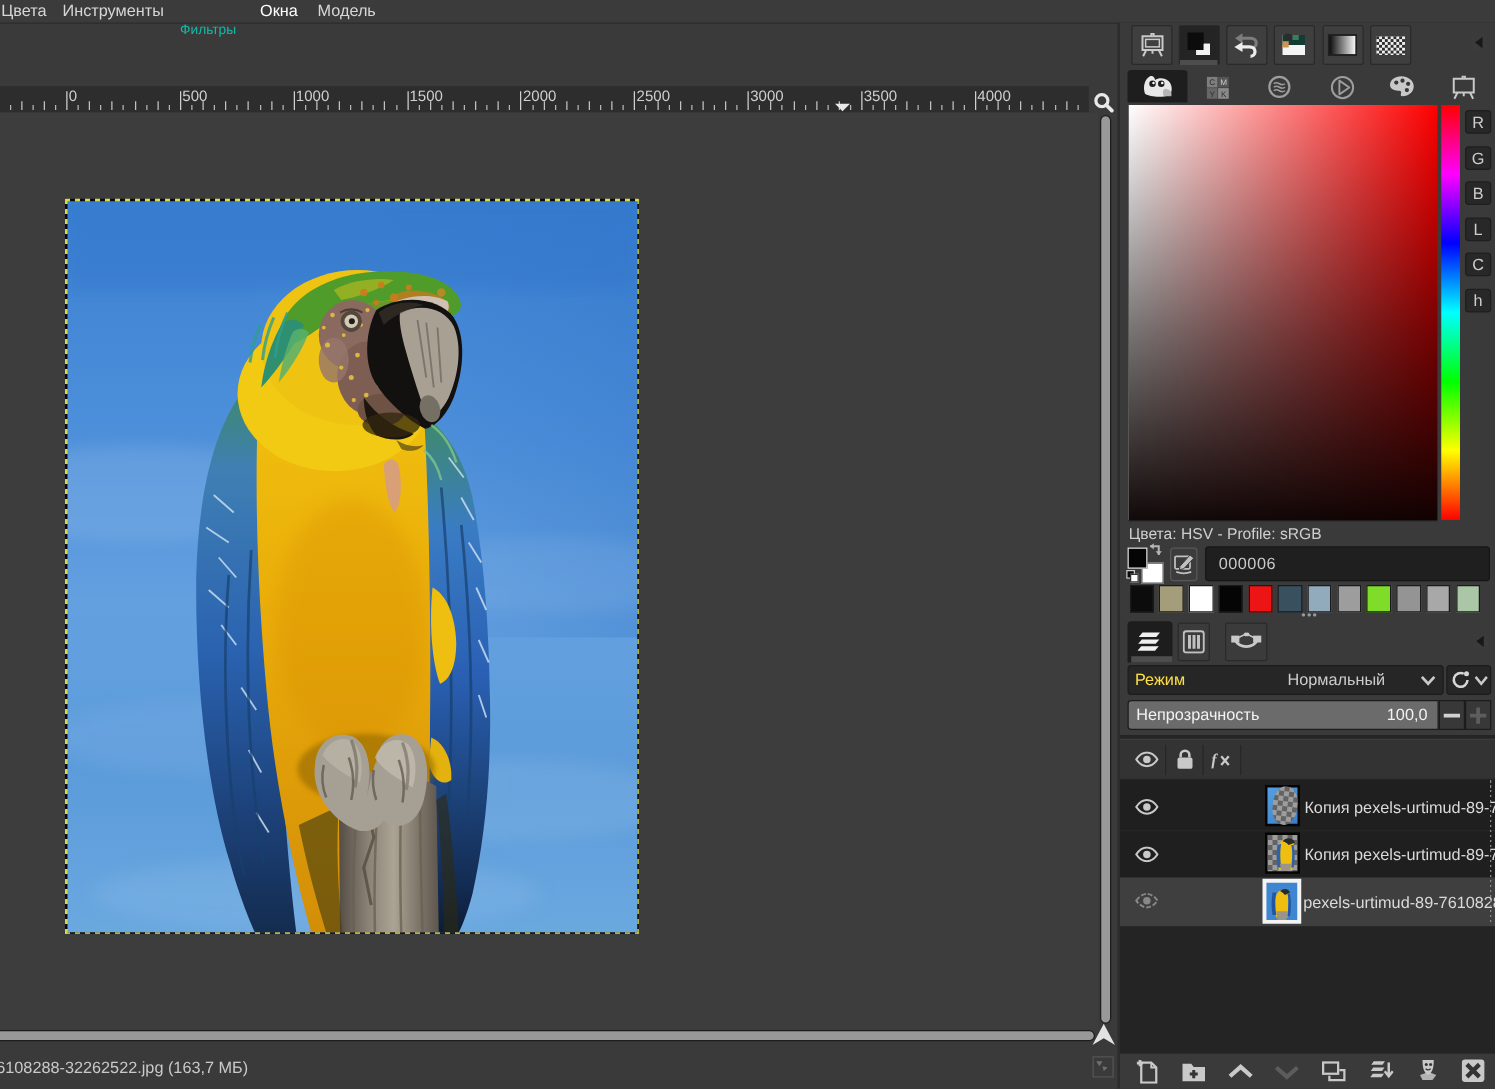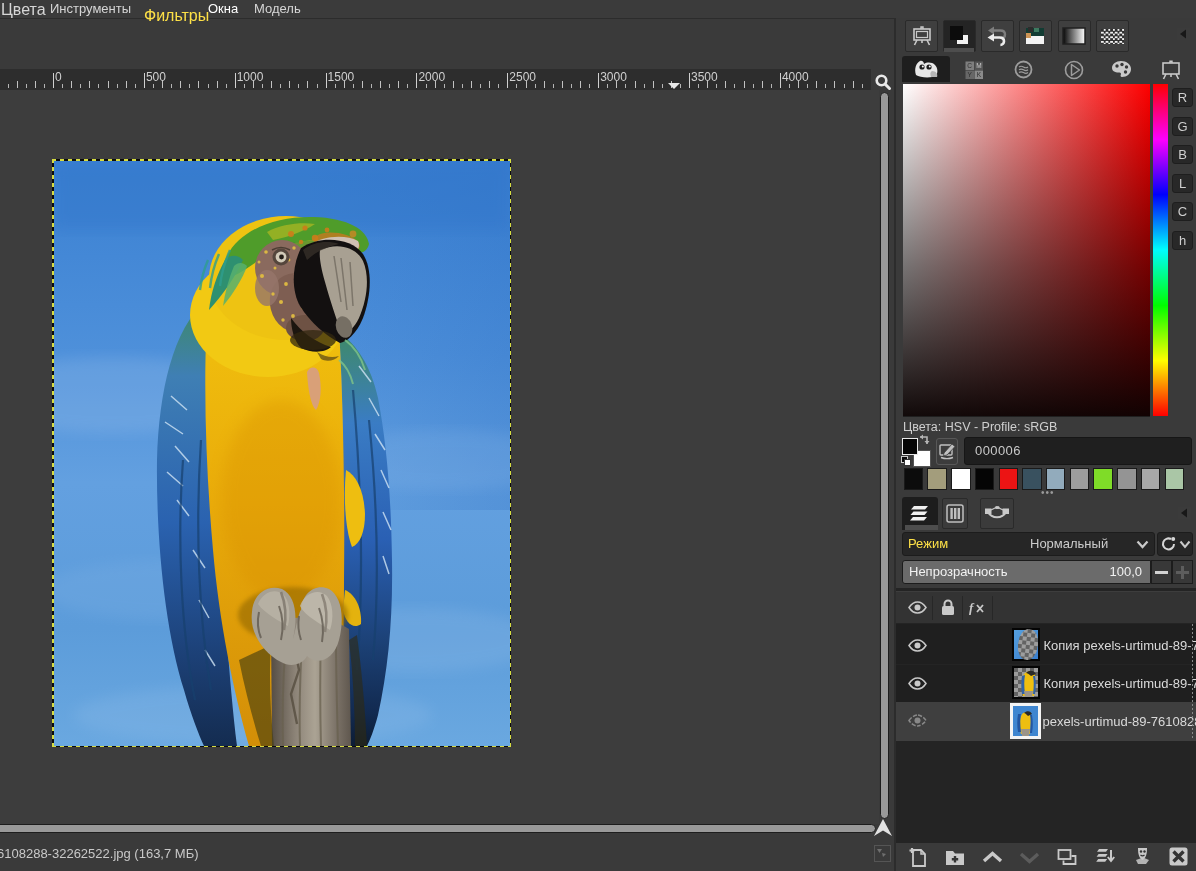--- a/index.html
+++ b/index.html
@@ -3,23 +3,23 @@
 <style>
 html,body{margin:0;padding:0;}
 body{width:1196px;height:871px;overflow:hidden;background:#3a3a3a;
      font-family:"Liberation Sans",sans-serif;-webkit-font-smoothing:antialiased;}
 .abs{position:absolute;}
 #root{position:relative;width:1196px;height:871px;overflow:hidden;transform:translateZ(0);}
 .ltext{position:absolute;font-size:13px;color:#dadada;white-space:nowrap;}
 </style></head><body>
 <div id="root">
 <div class="abs" style="left:0;top:0;width:1196px;height:18px;background:#3b3b3b;border-bottom:1px solid #2c2c2c"></div>
-<div class="abs" style="left:1px;top:1px;font-size:16px;color:#d6d6d6">Цвета</div>
+<div class="abs" style="left:1px;top:1px;font-size:13px;color:#d6d6d6">Цвета</div>
 <div class="abs" style="left:50px;top:1px;font-size:13px;color:#d6d6d6">Инструменты</div>
-<div class="abs" style="left:144px;top:7px;font-size:16px;color:#fde047">Фильтры</div>
+<div class="abs" style="left:144px;top:18px;font-size:11px;color:#14b8a6">Фильтры</div>
 <div class="abs" style="left:208px;top:1px;font-size:13px;color:#ffffff">Окна</div>
 <div class="abs" style="left:254px;top:1px;font-size:13px;color:#d6d6d6">Модель</div>
 <div class="abs" style="left:0;top:69px;width:871px;height:21px;background:#2d2d2d"></div>
 <div class="abs" style="left:0;top:0;width:871px;height:95px;overflow:hidden">
 <div class="abs" style="left:7.6px;top:84px;width:1px;height:4px;background:#b5b5b5"></div>
       <div class="abs" style="left:16.7px;top:81px;width:1px;height:7px;background:#c2c2c2"></div>
       <div class="abs" style="left:25.7px;top:84px;width:1px;height:4px;background:#b5b5b5"></div>
       <div class="abs" style="left:34.8px;top:81px;width:1px;height:7px;background:#c2c2c2"></div>
       <div class="abs" style="left:43.9px;top:84px;width:1px;height:4px;background:#b5b5b5"></div>
       <div class="abs" style="left:53.0px;top:73px;width:1px;height:15px;background:#d0d0d0"></div>

